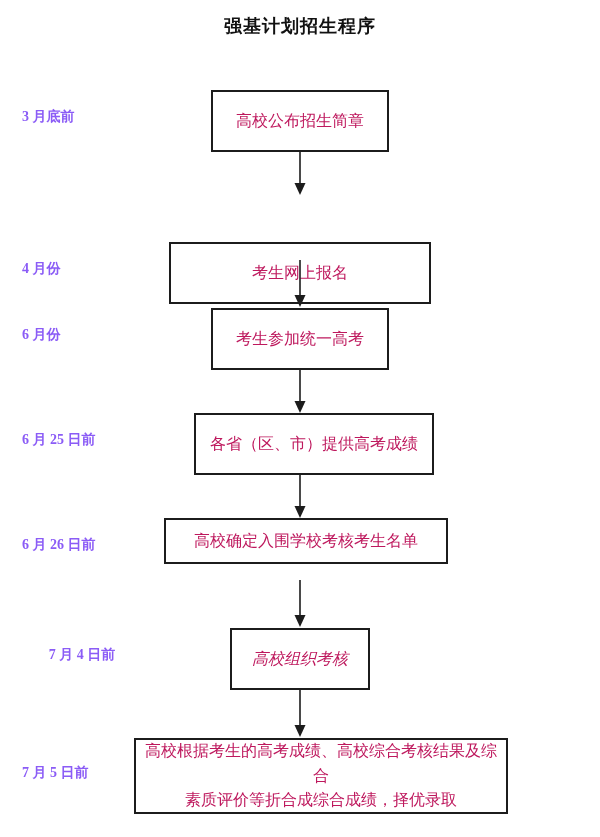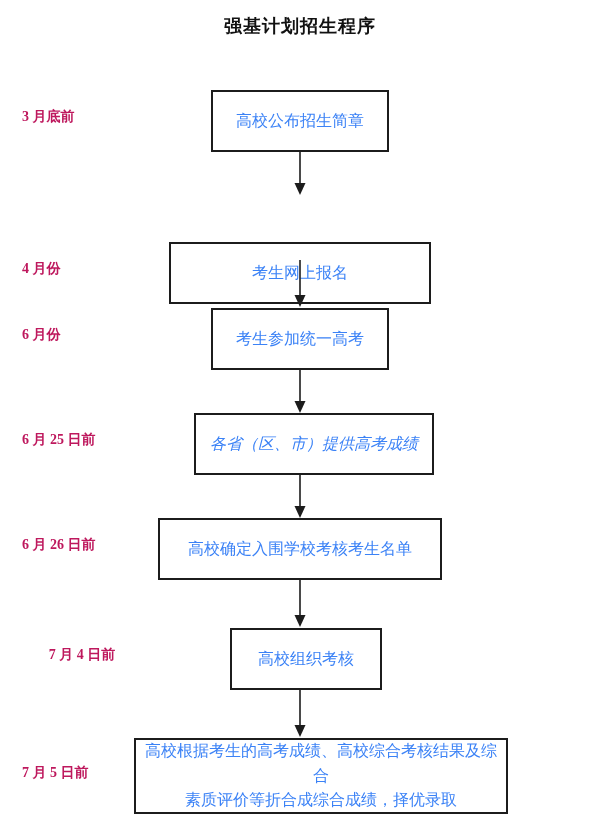--- a/index.html
+++ b/index.html
@@ -36,36 +36,36 @@
   }
 
   .stage-label {
     position: absolute;
     left: 22px;
     width: 120px;
     text-align: left;
     font-family: "Liberation Serif", "DejaVu Serif", serif;
     font-size: 14px;
     font-weight: bold;
-    color: #be185d;
+    color: #8b5cf6;
     white-space: nowrap;
   }
 
   .stage-box {
     position: absolute;
     box-sizing: border-box;
     border: 2px solid #1c1c1c;
     background: #ffffff;
     display: flex;
     align-items: center;
     justify-content: center;
     text-align: center;
     font-family: "Liberation Serif", "DejaVu Serif", serif;
     font-size: 16px;
-    color: #3b82f6;
+    color: #be185d;
     line-height: 1.55;
     padding: 4px 8px;
   }
   .stage-box .box-line {
     display: block;
   }
 
   .connector {
     position: absolute;
     left: 0;
@@ -117,47 +117,47 @@
 </div>
 <div class="connector" style="top:370px;height:44px;">
   <svg width="20" height="44" viewBox="0 0 20 44" aria-hidden="true">
     <line x1="10" y1="0" x2="10" y2="34" stroke="#1c1c1c" stroke-width="1.6"></line>
     <polygon points="10,43 4.5,31 15.5,31" fill="#1c1c1c"></polygon>
   </svg>
 </div>
 
 <div class="flow-stage" style="top:413px;height:64px;">
   <div class="stage-label" style="top:18px;">6 月 25 日前</div>
-  <div class="stage-box" style="left:194px;top:0px;width:240px;height:62px;font-style:italic;">
+  <div class="stage-box" style="left:194px;top:0px;width:240px;height:62px;">
     <span class="box-line">各省（区、市）提供高考成绩</span>
   </div>
 </div>
 <div class="connector" style="top:475px;height:44px;">
   <svg width="20" height="44" viewBox="0 0 20 44" aria-hidden="true">
     <line x1="10" y1="0" x2="10" y2="34" stroke="#1c1c1c" stroke-width="1.6"></line>
     <polygon points="10,43 4.5,31 15.5,31" fill="#1c1c1c"></polygon>
   </svg>
 </div>
 
 <div class="flow-stage" style="top:518px;height:64px;">
   <div class="stage-label" style="top:18px;">6 月 26 日前</div>
-  <div class="stage-box" style="left:158px;top:0px;width:284px;height:62px;">
+  <div class="stage-box" style="left:164px;top:0px;width:284px;height:46px;">
     <span class="box-line">高校确定入围学校考核考生名单</span>
   </div>
 </div>
 <div class="connector" style="top:580px;height:48px;">
   <svg width="20" height="48" viewBox="0 0 20 48" aria-hidden="true">
     <line x1="10" y1="0" x2="10" y2="38" stroke="#1c1c1c" stroke-width="1.6"></line>
     <polygon points="10,47 4.5,35 15.5,35" fill="#1c1c1c"></polygon>
   </svg>
 </div>
 
 <div class="flow-stage" style="top:628px;height:64px;">
   <div class="stage-label" style="top:18px;text-align:center;">7 月 4 日前</div>
-  <div class="stage-box" style="left:230px;top:0px;width:152px;height:62px;">
+  <div class="stage-box" style="left:230px;top:0px;width:140px;height:62px;font-style:italic;">
     <span class="box-line">高校组织考核</span>
   </div>
 </div>
 <div class="connector" style="top:690px;height:48px;">
   <svg width="20" height="48" viewBox="0 0 20 48" aria-hidden="true">
     <line x1="10" y1="0" x2="10" y2="38" stroke="#1c1c1c" stroke-width="1.6"></line>
     <polygon points="10,47 4.5,35 15.5,35" fill="#1c1c1c"></polygon>
   </svg>
 </div>
 

